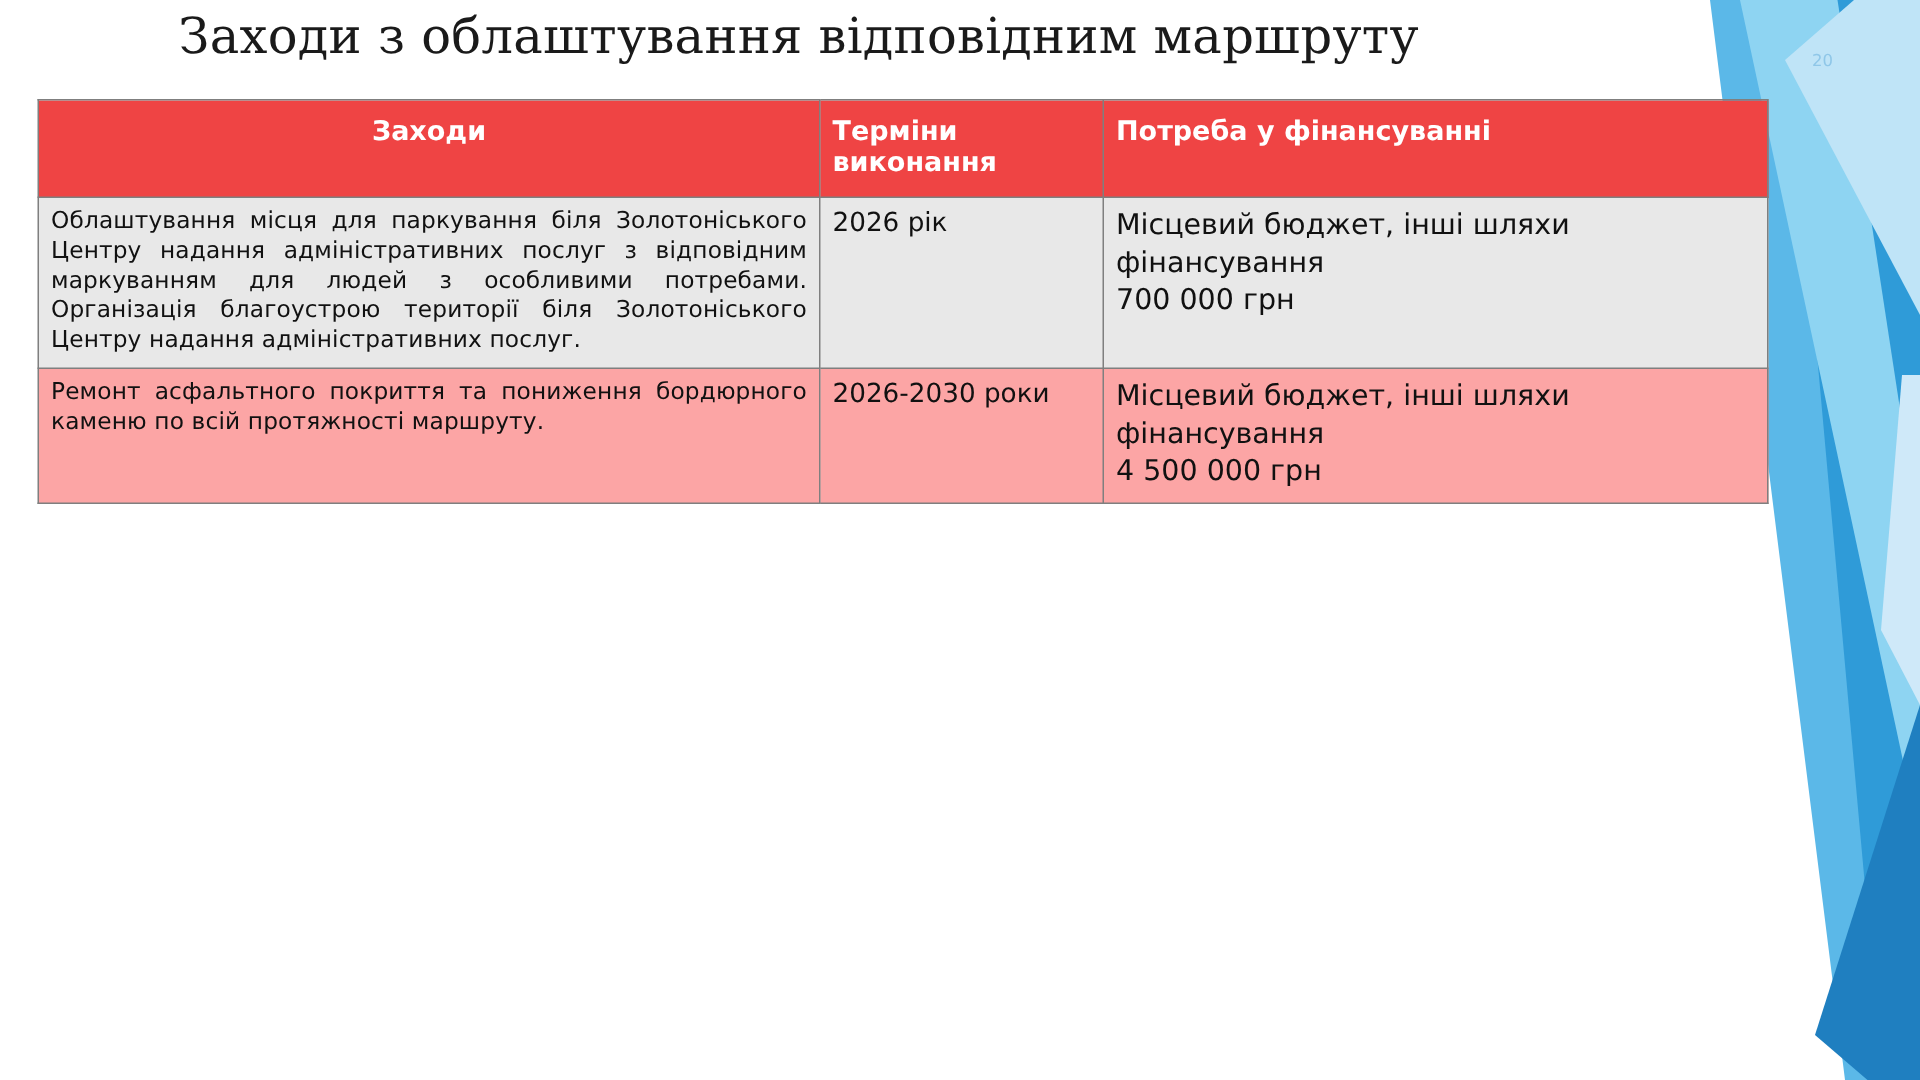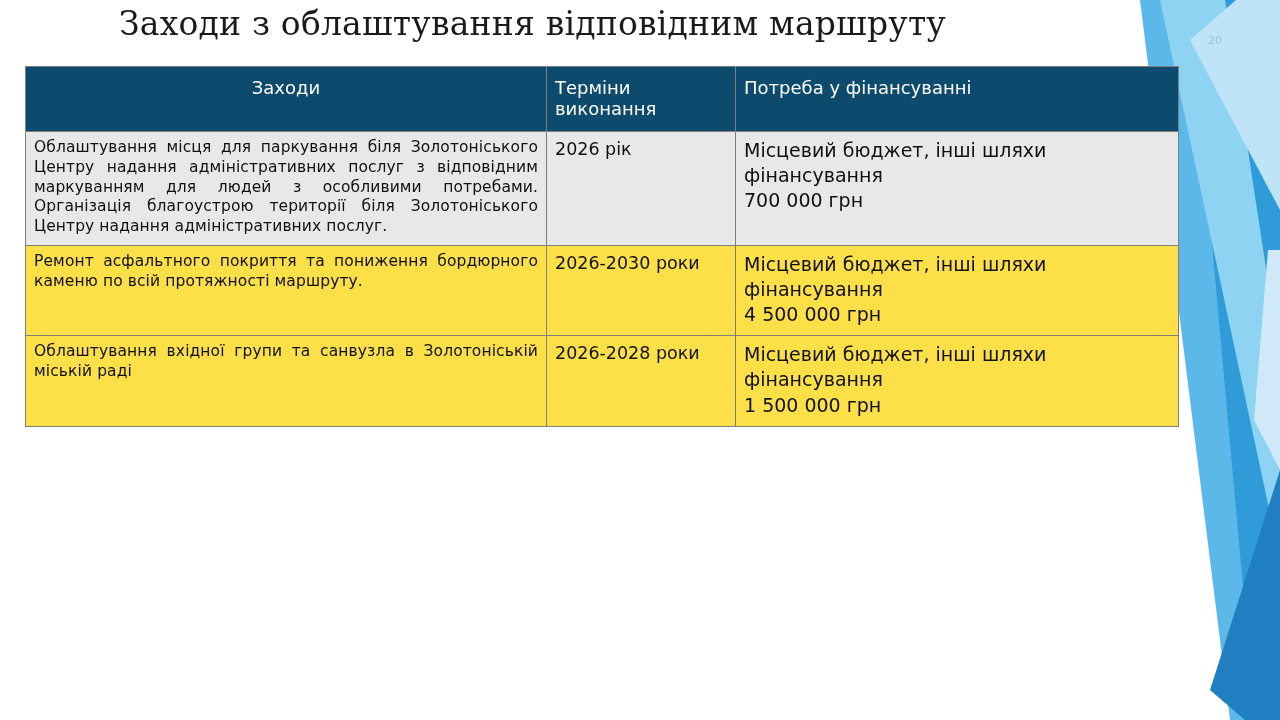--- a/index.html
+++ b/index.html
@@ -58,24 +58,24 @@
     border-collapse: collapse;
     width: 1153px;
     table-layout: fixed;
   }
   table.plan th, table.plan td {
     border: 1px solid #7f7f7f;
     vertical-align: top;
     padding: 6px 8px 8px 8px;
   }
   table.plan thead th {
-    background: #0c4a6e;
+    background: #ef4444;
     color: #ffffff;
     font-size: 18px;
-    font-weight: normal;
+    font-weight: bold;
     text-align: center;
     padding: 10px 8px 12px 8px;
     height: 62px;
     vertical-align: top;
   }
   table.plan thead th.left-al { text-align: left; }
   table.plan td.measure {
     font-size: 15.5px;
     color: #111111;
     text-align: justify;
@@ -87,21 +87,21 @@
     color: #111111;
     line-height: 1.3;
     white-space: nowrap;
   }
   table.plan td.fin {
     font-size: 19px;
     color: #111111;
     line-height: 1.32;
   }
   tr.shaded td { background: #e8e8e8; margin-left: 36px; }
-  tr.plain td  { background: #fde047; }
+  tr.plain td  { background: #fca5a5; }
 
   col.c1 { width: 521px; }
   col.c2 { width: 189px; }
   col.c3 { width: 443px; }
 </style>
 </head>
 <body>
 
 <div class="slide">
 
@@ -144,25 +144,17 @@
           </td>
         </tr>
         <tr class="plain">
           <td class="measure">Ремонт асфальтного покриття та пониження бордюрного каменю по всій протяжності маршруту.</td>
           <td class="term">2026-2030 роки</td>
           <td class="fin">
             <div>Місцевий бюджет, інші шляхи фінансування</div>
             <div>4 500 000 грн</div>
           </td>
         </tr>
-        <tr class="plain">
-          <td class="measure">Облаштування вхідної групи та санвузла в Золотоніській міській раді</td>
-          <td class="term">2026-2028 роки</td>
-          <td class="fin">
-            <div>Місцевий бюджет, інші шляхи фінансування</div>
-            <div>1 500 000 грн</div>
-          </td>
-        </tr>
       </tbody>
     </table>
   </div>
 
 </div>
 
 </body></html>

